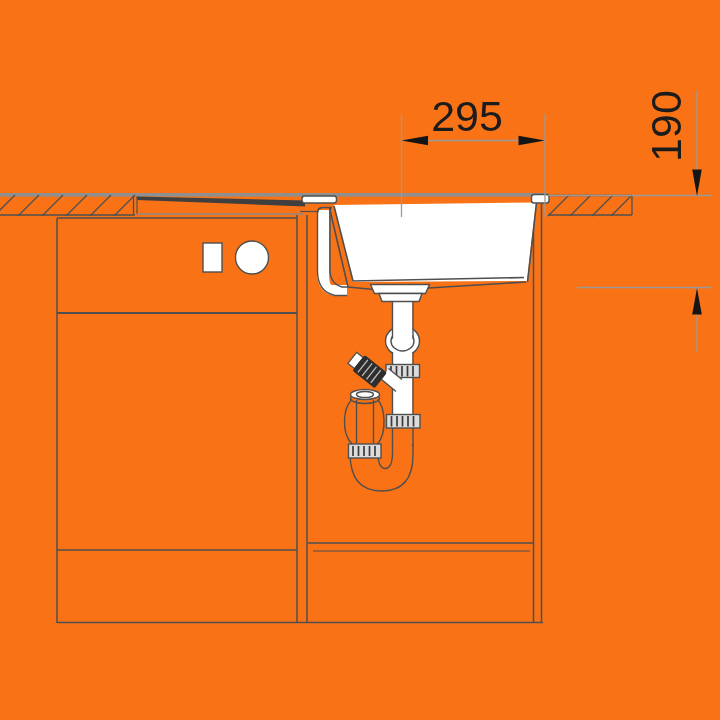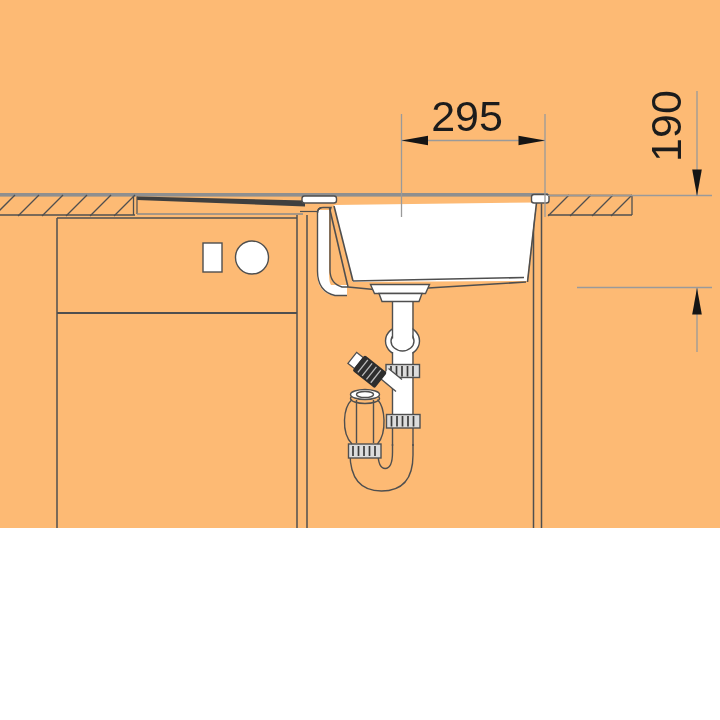--- a/index.html
+++ b/index.html
@@ -1,16 +1,16 @@
 <!DOCTYPE html>
 <html><head>
 <meta charset="utf-8">
 <style>
   html,body{margin:0;padding:0;background:#fff;}
-  .stage{position:relative;width:720px;height:528px;background:#fdba74;overflow:hidden;
+  .stage{position:relative;width:720px;height:720px;background:#f97316;overflow:hidden;
          font-family:"Liberation Sans", sans-serif;}
   svg{position:absolute;inset:0;}
   .dim-text{font-family:"Liberation Sans", sans-serif;font-size:43px;letter-spacing:0px;}
 </style>
 </head>
 <body>
 
 <div class="stage">
 <svg width="720" height="720" viewBox="0 0 720 720">
 

